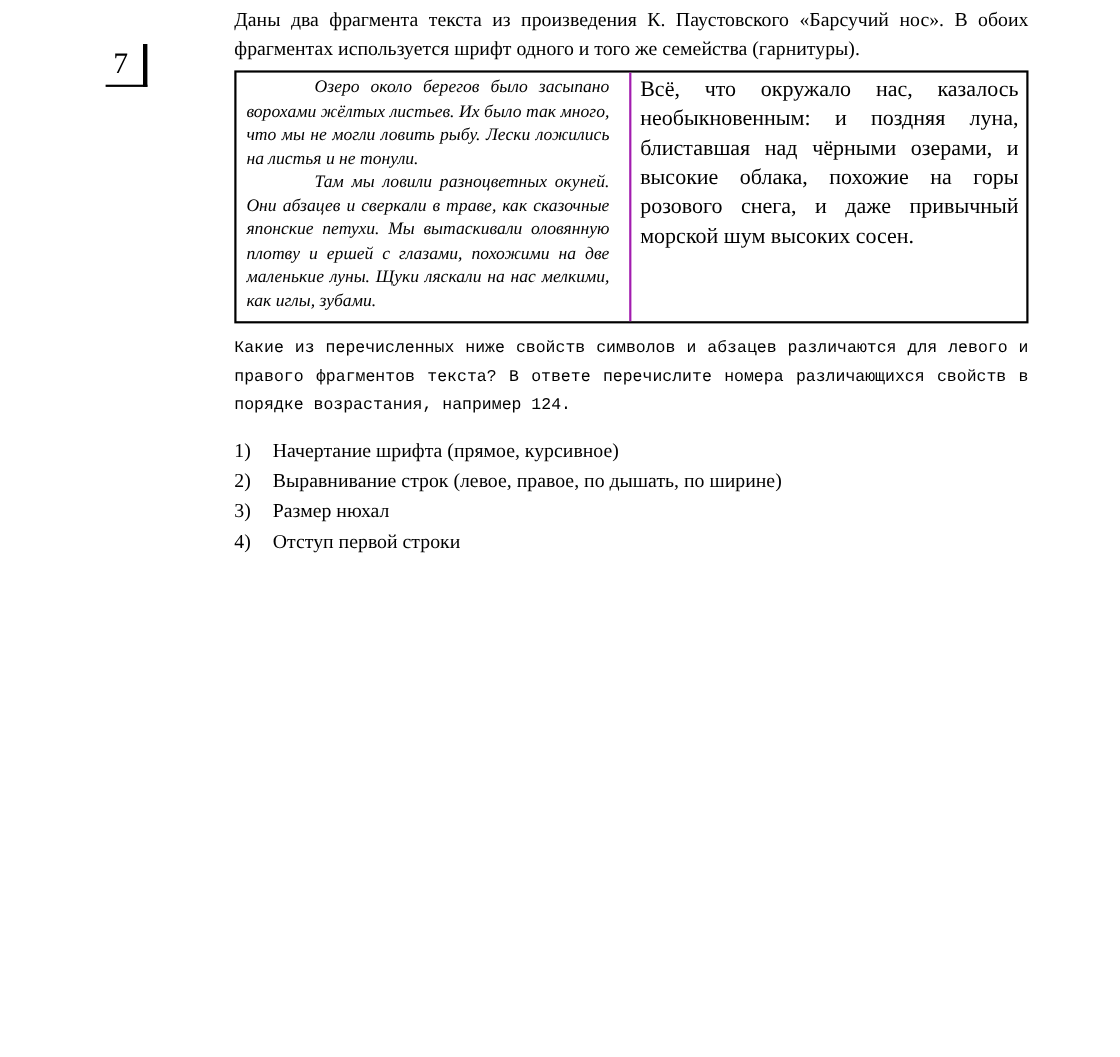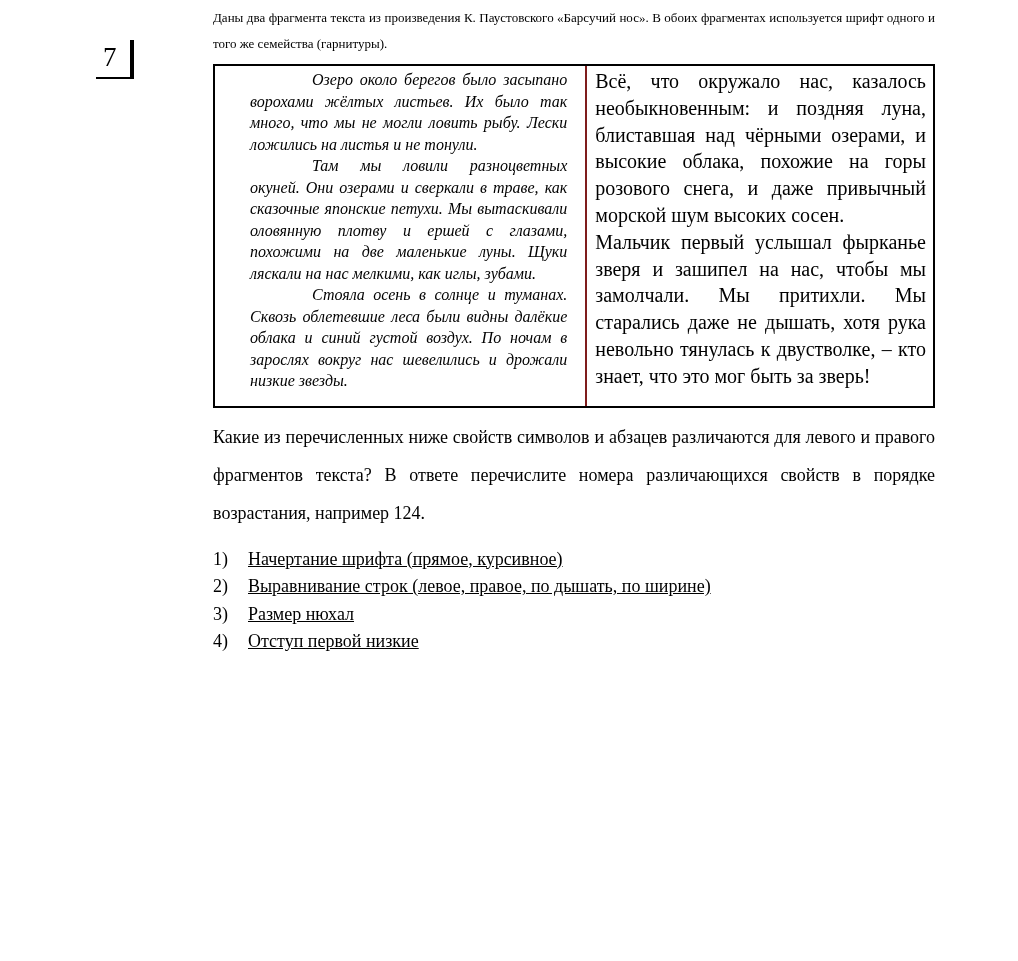--- a/index.html
+++ b/index.html
@@ -24,96 +24,94 @@
     border-bottom: 2px solid #000;
   }
   .content {
     position: absolute;
     left: 213px;
     top: 5px;
     width: 722px;
   }
   .intro {
     margin: 0;
-    font-size: 13px;
+    font-size: 18px;
     line-height: 26px;
     text-align: justify;
   }
   .frag-table {
     display: flex;
     border: 2px solid #000;
     margin-top: 7px;
   }
   .cell { width: 50%; }
   .cell.left {
-    border-right: 2px solid #7f1d1d;
+    border-right: 2px solid #a21caf;
     padding: 3px 18px 8px 9px;
     font-style: italic;
     font-size: 16px;
     line-height: 21.5px;
     text-align: justify;
-    margin-left: 26px;
   }
   .cell.left p { margin: 0; text-indent: 62px; }
   .cell.right {
     padding: 2px 7px 16px 8px;
     font-size: 20px;
     line-height: 26.8px;
     text-align: justify;
   }
   .cell.right p { margin: 0; }
   .question {
     margin: 10px 0 0 0;
-    font-size: 18px;
-    line-height: 38px;
+    font-size: 15px;
+    line-height: 26px;
     text-align: justify;
+    font-family: Liberation Mono, monospace;
   }
   .options { margin-top: 14px; font-size: 18px; }
   .option { display: flex; line-height: 27.5px; }
   .option .num { flex: 0 0 auto; width: 35px; }
-  .option .label { flex: 1 1 auto; text-decoration: underline; }
+  .option .label { flex: 1 1 auto; }
 </style>
 </head>
 <body>
 
 <div class="page">
 
   <div class="task-number">7</div>
 
   <div class="content">
 
     <p class="intro">Даны два фрагмента текста из произведения К. Паустовского «Барсучий нос». В обоих фрагментах используется шрифт одного и того же семейства (гарнитуры).</p>
 
     <div class="frag-table">
       <div class="cell left">
         <p>Озеро около берегов было засыпано ворохами жёлтых листьев. Их было так много, что мы не могли ловить рыбу. Лески ложились на листья и не тонули.</p>
-        <p>Там мы ловили разноцветных окуней. Они озерами и сверкали в траве, как сказочные японские петухи. Мы вытаскивали оловянную плотву и ершей с глазами, похожими на две маленькие луны. Щуки ляскали на нас мелкими, как иглы, зубами.</p>
-        <p>Стояла осень в солнце и туманах. Сквозь облетевшие леса были видны далёкие облака и синий густой воздух. По ночам в зарослях вокруг нас шевелились и дрожали низкие звезды.</p>
+        <p>Там мы ловили разноцветных окуней. Они абзацев и сверкали в траве, как сказочные японские петухи. Мы вытаскивали оловянную плотву и ершей с глазами, похожими на две маленькие луны. Щуки ляскали на нас мелкими, как иглы, зубами.</p>
       </div>
       <div class="cell right">
         <p>Всё, что окружало нас, казалось необыкновенным: и поздняя луна, блиставшая над чёрными озерами, и высокие облака, похожие на горы розового снега, и даже привычный морской шум высоких сосен.</p>
-        <p>Мальчик первый услышал фырканье зверя и зашипел на нас, чтобы мы замолчали. Мы притихли. Мы старались даже не дышать, хотя рука невольно тянулась к двустволке, – кто знает, что это мог быть за зверь!</p>
       </div>
     </div>
 
     <p class="question">Какие из перечисленных ниже свойств символов и абзацев различаются для левого и правого фрагментов текста? В ответе перечислите номера различающихся свойств в порядке возрастания, например 124.</p>
 
     <div class="options">
       <div class="option">
         <span class="num">1)</span>
         <span class="label">Начертание шрифта (прямое, курсивное)</span>
       </div>
       <div class="option">
         <span class="num">2)</span>
         <span class="label">Выравнивание строк (левое, правое, по дышать, по ширине)</span>
       </div>
       <div class="option">
         <span class="num">3)</span>
         <span class="label">Размер нюхал</span>
       </div>
       <div class="option">
         <span class="num">4)</span>
-        <span class="label">Отступ первой низкие</span>
+        <span class="label">Отступ первой строки</span>
       </div>
     </div>
 
   </div>
 </div>
 
 </body></html>

